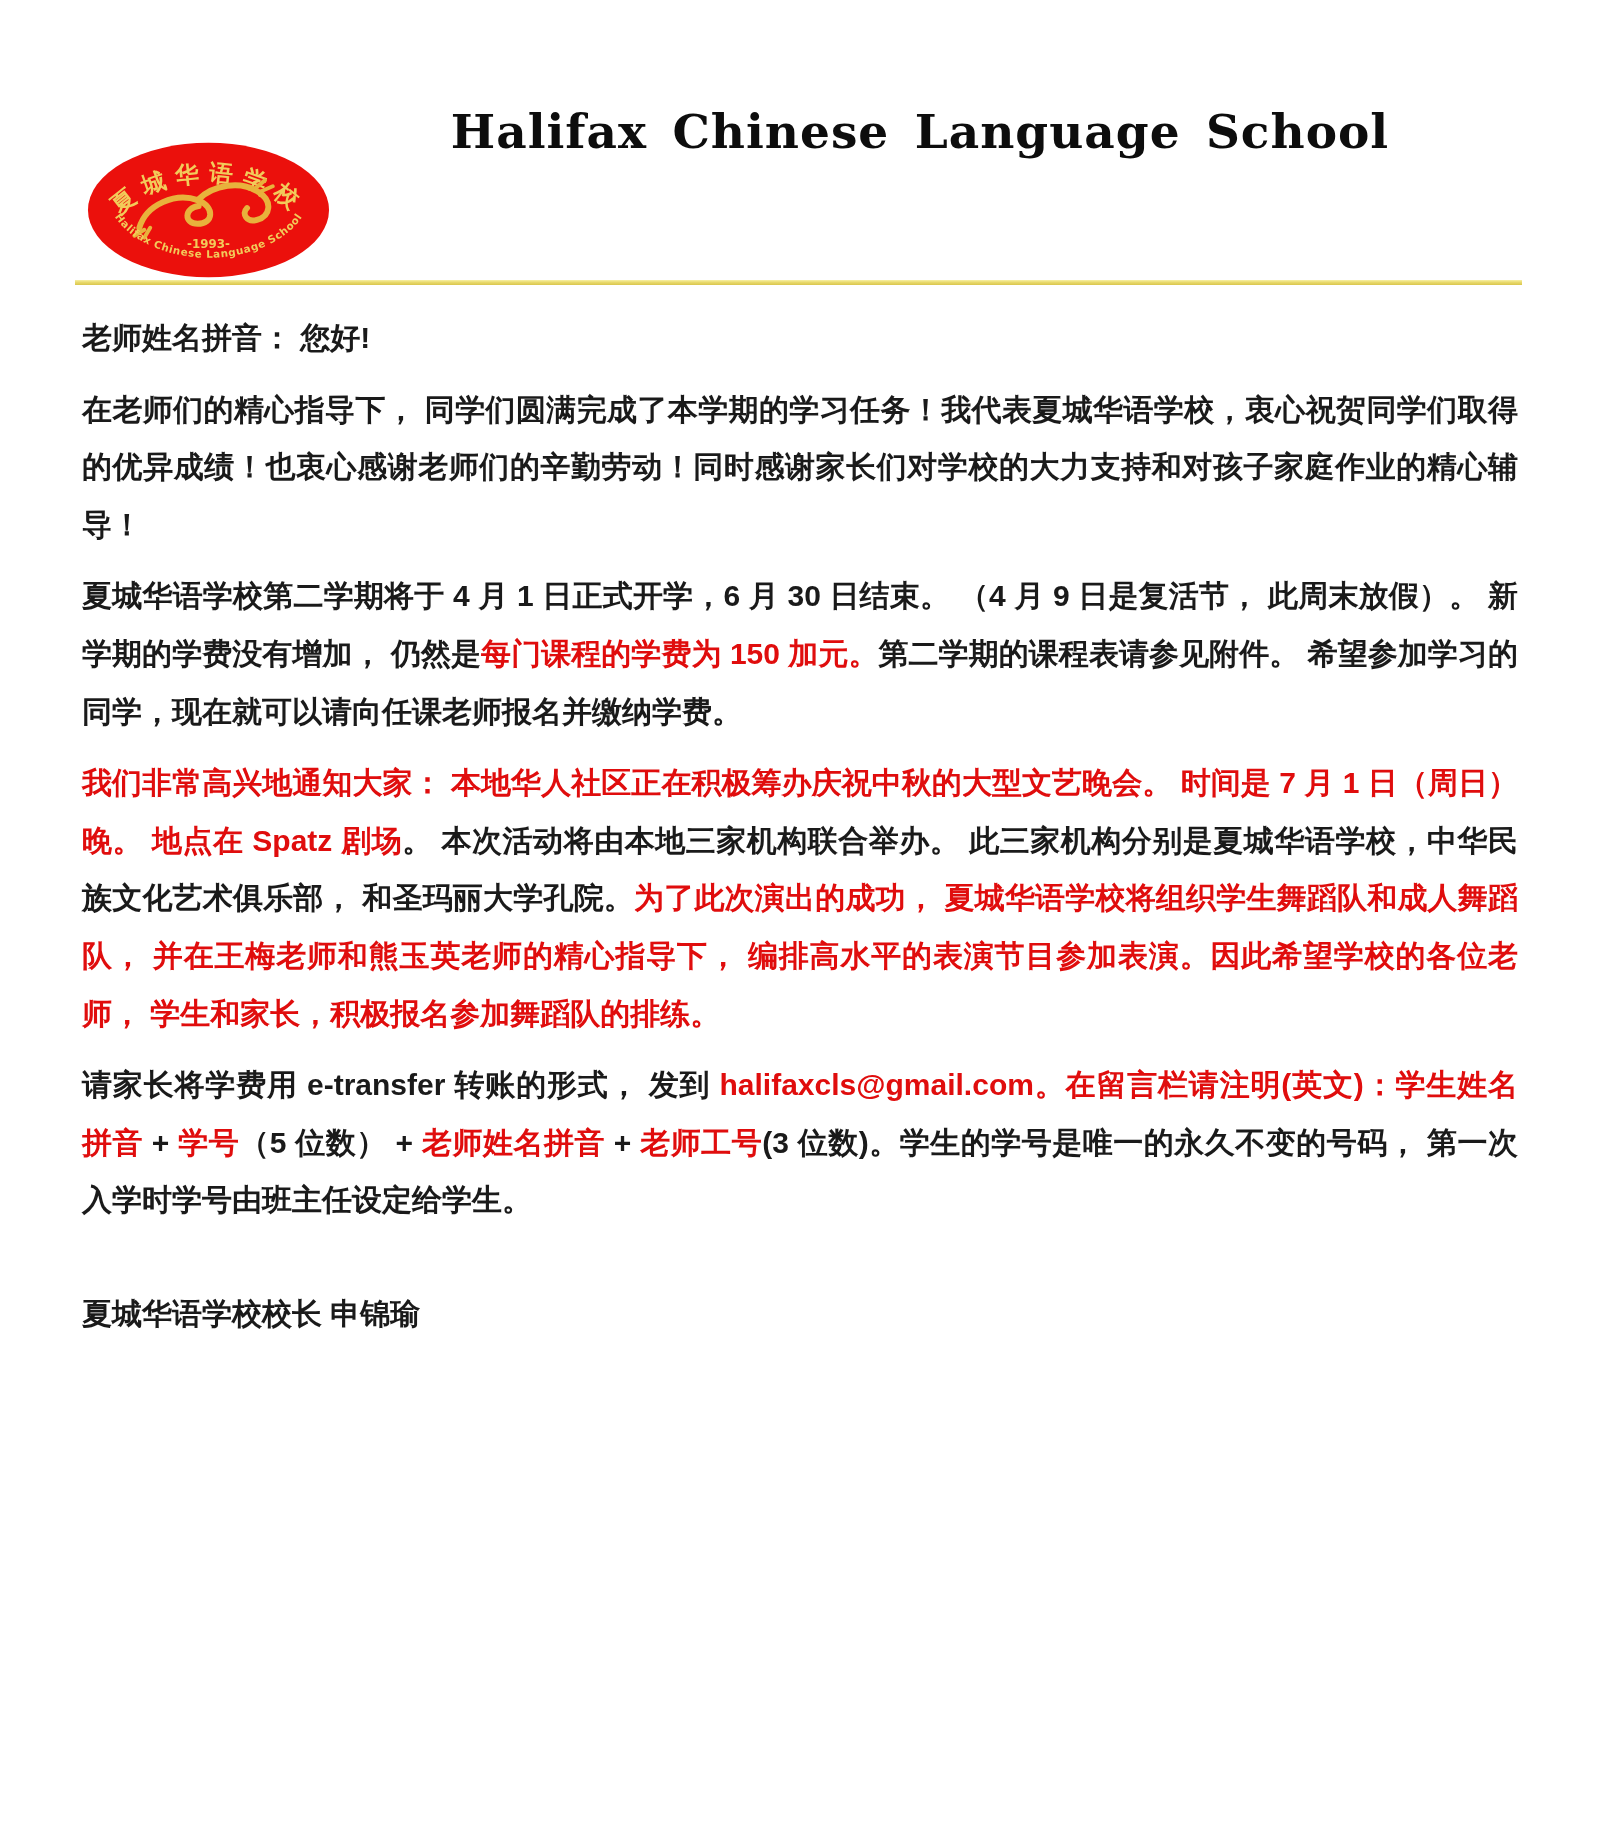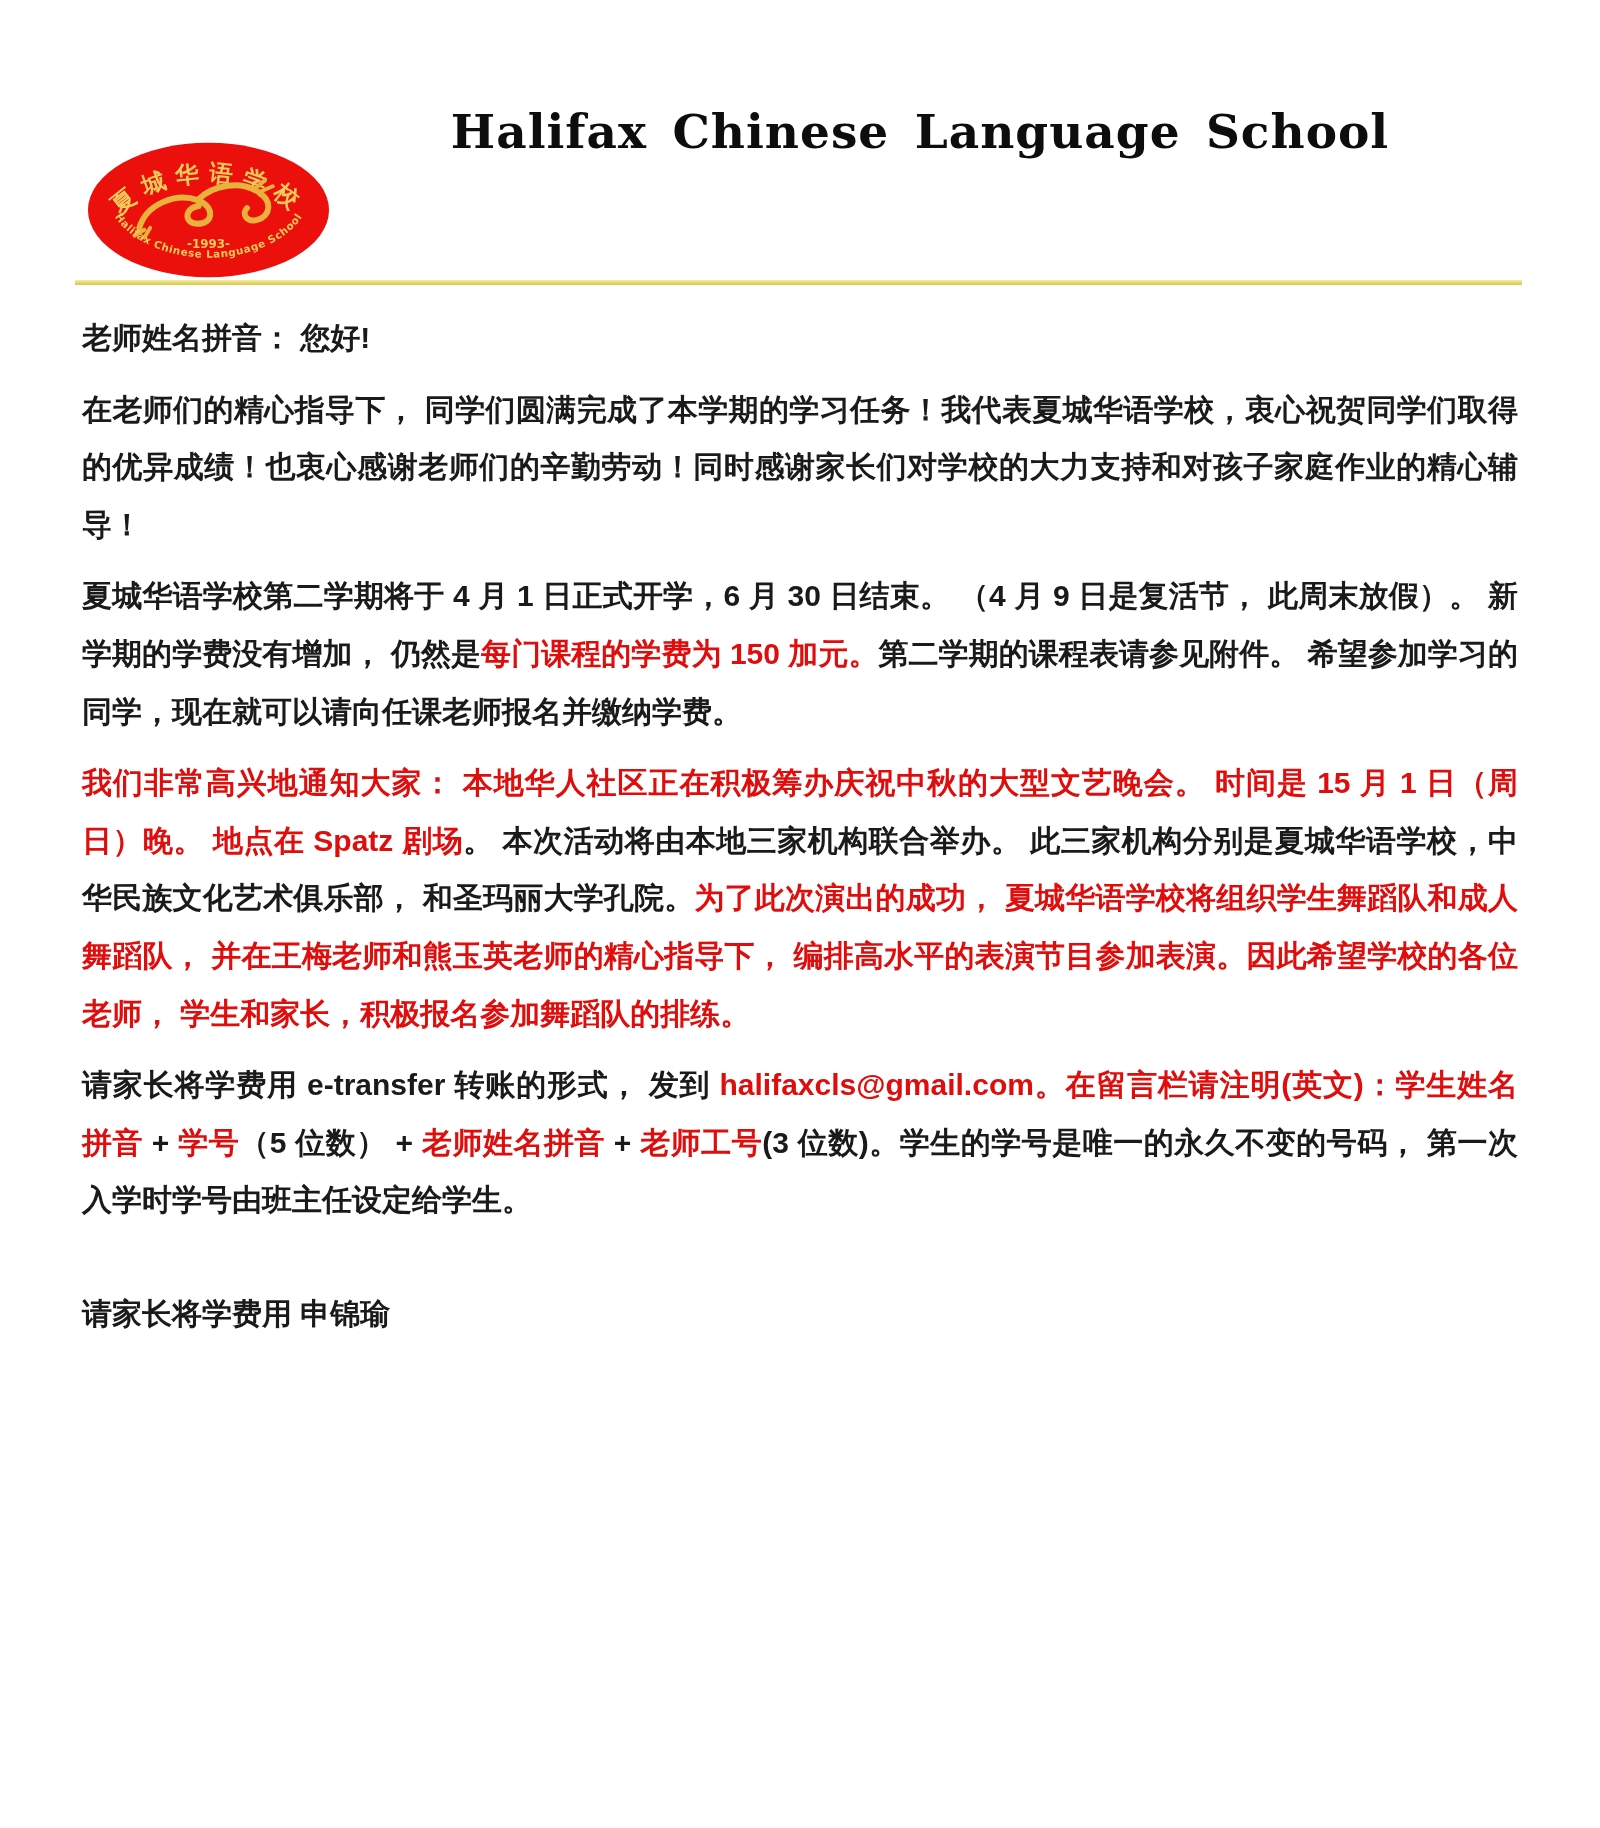--- a/index.html
+++ b/index.html
@@ -73,16 +73,16 @@
     </text>
   </svg>
   <div class="title">Halifax Chinese Language School</div>
   <div class="divider"></div>
 </div>
 
 <div class="letter-body">
     <p class="para"><span class="seg c-black">老师姓名拼音： 您好!</span></p>
     <p class="para"><span class="seg c-black">在老师们的精心指导下， 同学们圆满完成了本学期的学习任务！我代表夏城华语学校，衷心祝贺同学们取得的优异成绩！也衷心感谢老师们的辛勤劳动！同时感谢家长们对学校的大力支持和对孩子家庭作业的精心辅导！</span></p>
     <p class="para"><span class="seg c-black">夏城华语学校第二学期将于 4 月 1 日正式开学，6 月 30 日结束。 （4 月 9 日是复活节， 此周末放假）。 新学期的学费没有增加， 仍然是</span><span class="seg c-red">每门课程的学费为 150 加元。</span><span class="seg c-black">第二学期的课程表请参见附件。 希望参加学习的同学，现在就可以请向任课老师报名并缴纳学费。</span></p>
-    <p class="para"><span class="seg c-red">我们非常高兴地通知大家： 本地华人社区正在积极筹办庆祝中秋的大型文艺晚会。 时间是 15 月 1 日（周日）晚。 地点在 Spatz 剧场</span><span class="seg c-black">。 本次活动将由本地三家机构联合举办。 此三家机构分别是夏城华语学校，中华民族文化艺术俱乐部， 和圣玛丽大学孔院。</span><span class="seg c-red">为了此次演出的成功， 夏城华语学校将组织学生舞蹈队和成人舞蹈队， 并在王梅老师和熊玉英老师的精心指导下， 编排高水平的表演节目参加表演。因此希望学校的各位老师， 学生和家长，积极报名参加舞蹈队的排练。</span></p>
+    <p class="para"><span class="seg c-red">我们非常高兴地通知大家： 本地华人社区正在积极筹办庆祝中秋的大型文艺晚会。 时间是 7 月 1 日（周日）晚。 地点在 Spatz 剧场</span><span class="seg c-black">。 本次活动将由本地三家机构联合举办。 此三家机构分别是夏城华语学校，中华民族文化艺术俱乐部， 和圣玛丽大学孔院。</span><span class="seg c-red">为了此次演出的成功， 夏城华语学校将组织学生舞蹈队和成人舞蹈队， 并在王梅老师和熊玉英老师的精心指导下， 编排高水平的表演节目参加表演。因此希望学校的各位老师， 学生和家长，积极报名参加舞蹈队的排练。</span></p>
     <p class="para"><span class="seg c-black">请家长将学费用 e-transfer 转账的形式， 发到 </span><span class="seg c-red u">halifaxcls@gmail.com</span><span class="seg c-red u">。在留言栏请注明(英文)：学生姓名拼音</span><span class="seg c-black"> + </span><span class="seg c-red">学号</span><span class="seg c-black">（5 位数） + </span><span class="seg c-red">老师姓名拼音</span><span class="seg c-black"> + </span><span class="seg c-red">老师工号</span><span class="seg c-black">(3 位数)。学生的学号是唯一的永久不变的号码， 第一次入学时学号由班主任设定给学生。</span></p>
-    <p class="para signature"><span class="seg c-black">请家长将学费用  申锦瑜</span></p>
+    <p class="para signature"><span class="seg c-black">夏城华语学校校长  申锦瑜</span></p>
   </div>
 
 </body></html>

